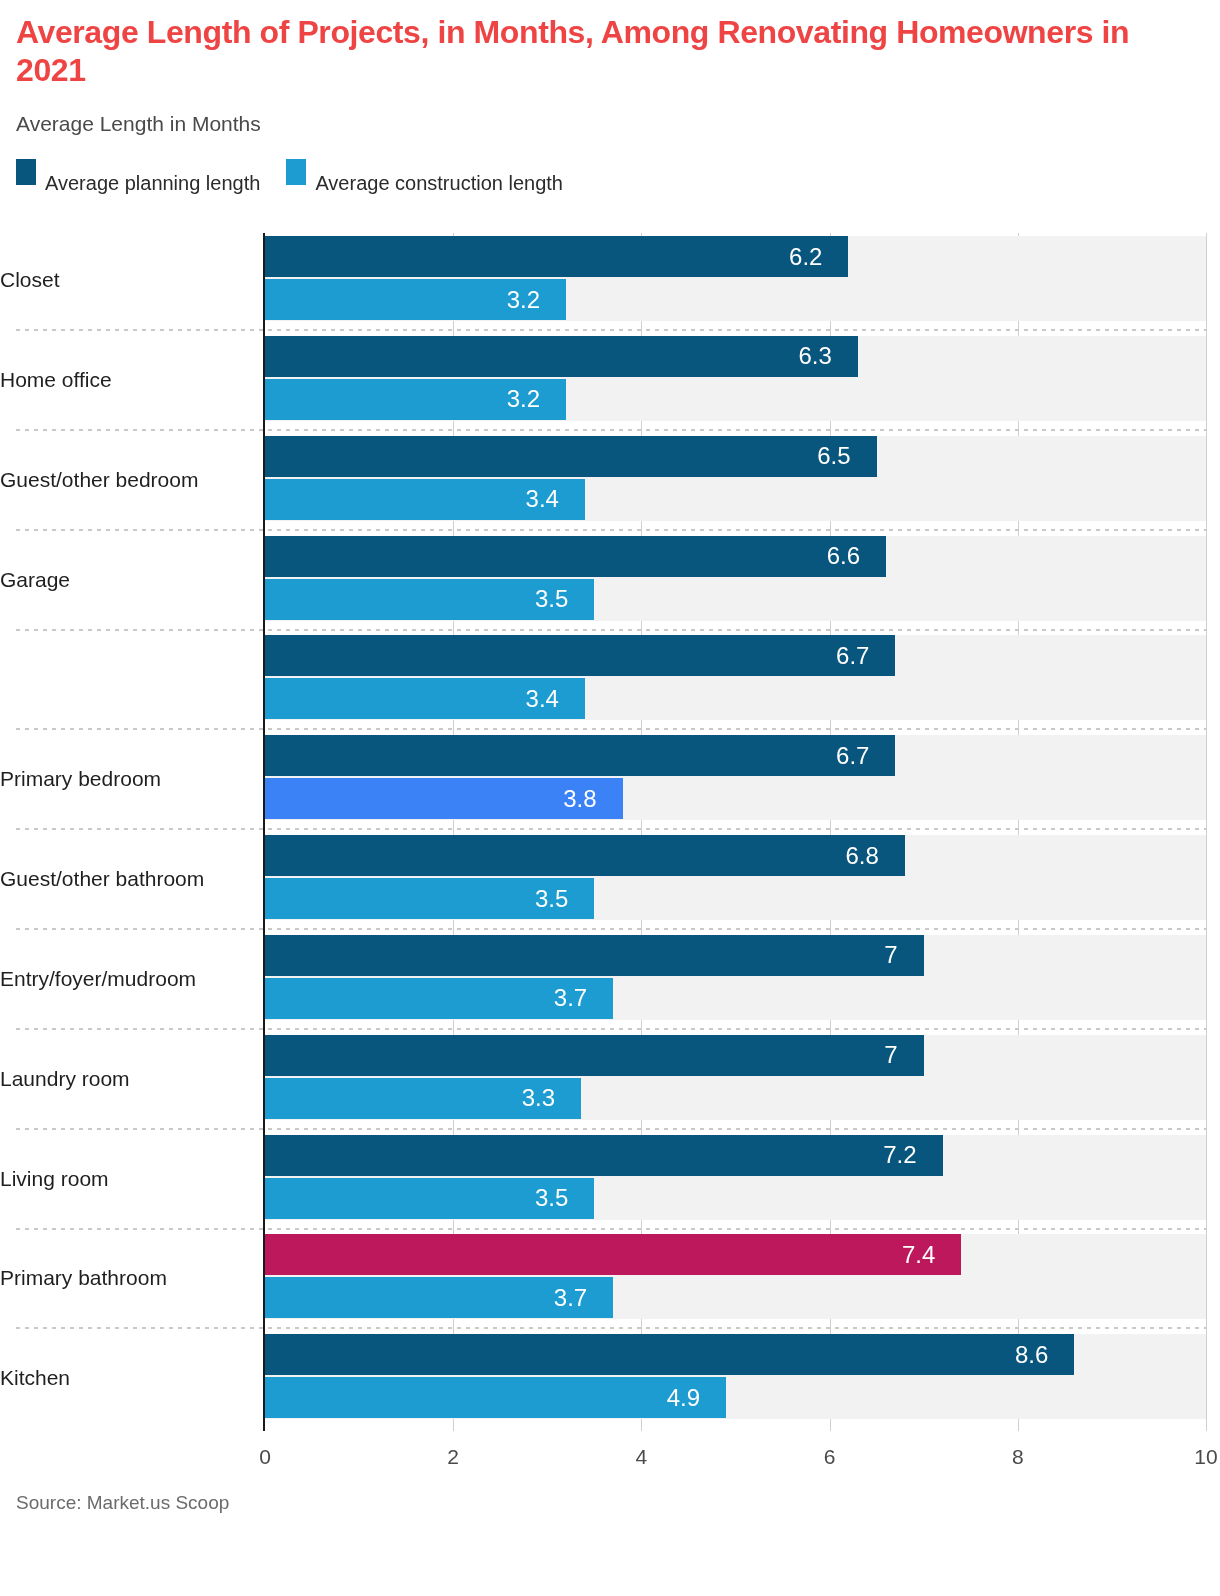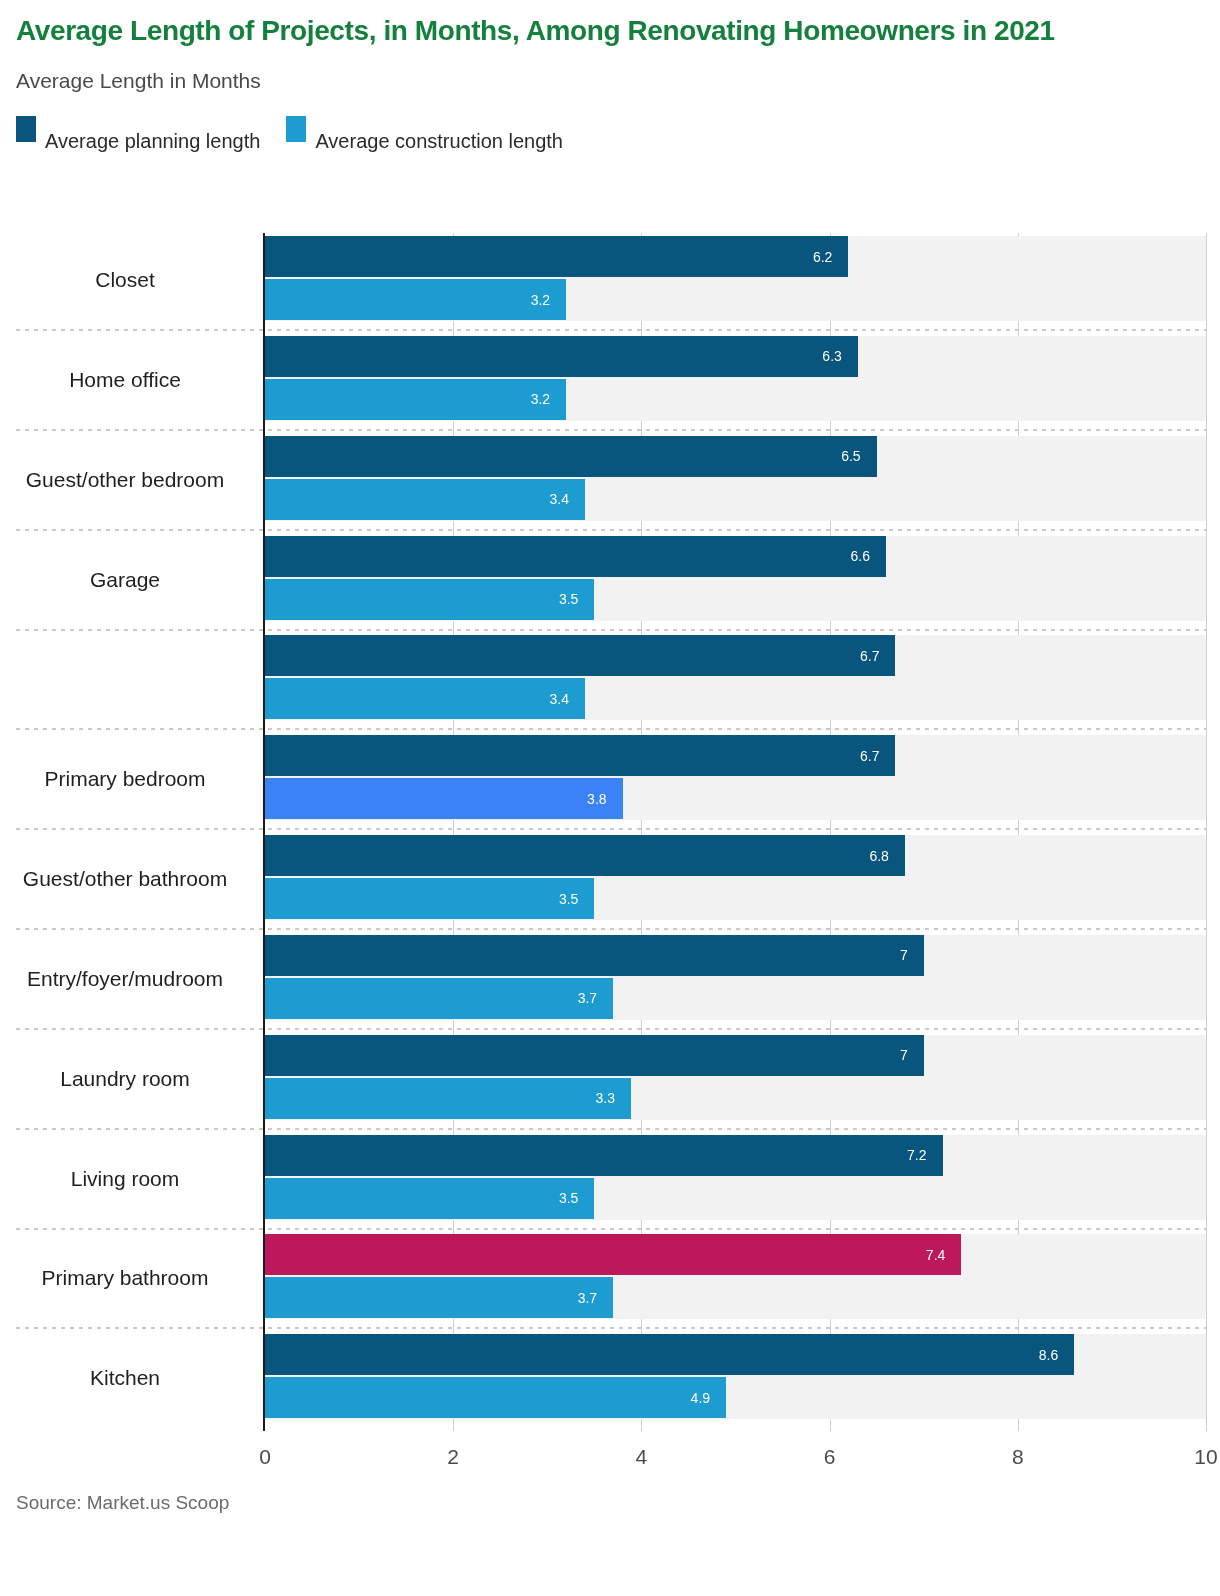--- a/index.html
+++ b/index.html
@@ -13,25 +13,25 @@
     height: 1596px;
     font-family: "Liberation Sans", sans-serif;
     color: #1a1a1a;
     position: relative;
     overflow: hidden;
   }
 
   
   .header { padding: 14px 16px 0 16px; }
   .chart-title {
-    font-size: 28px;
+    font-size: 32px;
     font-weight: bold;
     line-height: 1.18;
     letter-spacing: -0.4px;
-    color: #15803d;
+    color: #ef4444;
     margin: 0;
     max-width: 1160px;
   }
   .chart-subtitle {
     font-size: 21px;
     color: #4a4a4a;
     margin-top: 22px;
     font-weight: normal;
   }
 
@@ -122,40 +122,40 @@
     top: 96px;
     height: 2px;
     background-image: repeating-linear-gradient(to right,
       #c9c9c9 0px, #c9c9c9 4px, transparent 4px, transparent 9px);
   }
   .cat-label {
     position: absolute;
     left: 0;
     top: 27px;
     width: 250px;
-    text-align: center;
+    text-align: left;
     font-size: 21px;
     color: #1f1f1f;
     line-height: 40px;
     white-space: nowrap;
   }
   .bar {
     position: absolute;
     left: 265px;
     height: 41px;
     display: flex;
     align-items: center;
     justify-content: flex-end;
   }
   .bar.planning { top: 3px; background: #08557d; }
   .bar.construction { top: 46px; background: #1c9cd0; }
   .bar-value {
-    font-size: 14px;
+    font-size: 24px;
     color: #ffffff;
-    padding-right: 16px;
+    padding-right: 26px;
     white-space: nowrap;
     line-height: 1;
   }
 
   
   .x-axis {
     position: absolute;
     left: 0;
     top: 1198px;
     width: 1220px;
@@ -303,21 +303,21 @@
           <span class="bar-value">3.7</span>
         </div>
         <div class="row-sep"></div>
       </div>
       <div class="row" style="top: 798.667px;">
         <div class="row-band"></div>
         <div class="cat-label">Laundry room</div>
         <div class="bar planning" style="width: 658.7px; background: rgb(8, 85, 125);">
           <span class="bar-value">7</span>
         </div>
-        <div class="bar construction" style="width: 366px; background: rgb(28, 156, 208); justify-content: flex-end;">
+        <div class="bar construction" style="width: 316px; background: rgb(28, 156, 208); justify-content: flex-end;">
           <span class="bar-value">3.3</span>
         </div>
         <div class="row-sep"></div>
       </div>
       <div class="row" style="top: 898.5px;">
         <div class="row-band"></div>
         <div class="cat-label">Living room</div>
         <div class="bar planning" style="width: 677.52px; background: rgb(8, 85, 125);">
           <span class="bar-value">7.2</span>
         </div>

